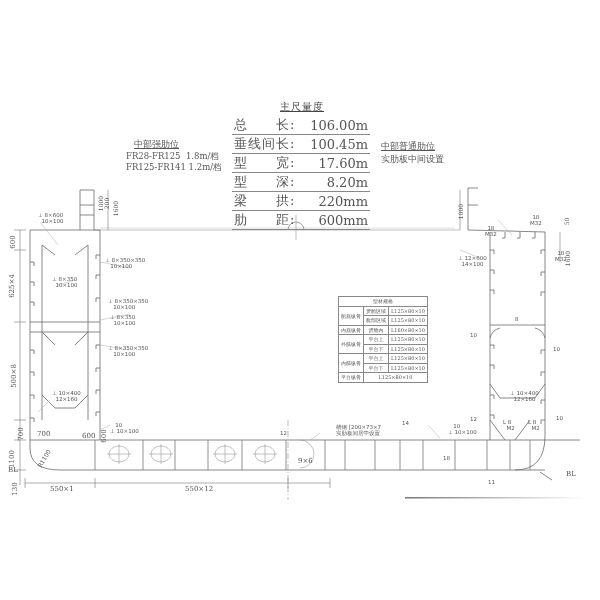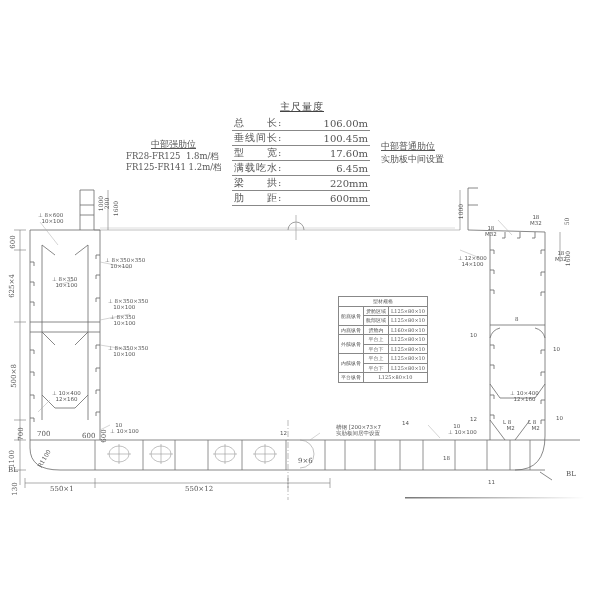--- a/index.html
+++ b/index.html
@@ -1,19 +1,19 @@
 <!DOCTYPE html>
 <html><head>
 <meta charset="utf-8">
 <style>
   html, body { margin:0; padding:0; background:#ffffff; }
   body { width:600px; height:600px; position:relative; overflow:hidden; font-family:"DejaVu Serif", serif; color:#444; }
   .abs { position:absolute; }
   .title-main { font-size:10px; letter-spacing:1px; text-decoration:underline; }
-  .dims-table { border-collapse:collapse; font-size:10px; color:#555; }
+  .dims-table { border-collapse:collapse; font-size:13px; color:#555; }
   .dims-table td { padding:0 2px; height:12px; border-bottom:0.6px solid #888; white-space:nowrap; }
   .dims-table td.v { text-align:right; width:60px; }
   .dims-table td.k { width:70px; letter-spacing:1px; }
   .note { font-size:8.5px; color:#555; line-height:11px; white-space:nowrap; }
   .note-title { font-size:9px; color:#555; }
   .mat-table { border-collapse:collapse; font-size:5px; color:#555; }
   .mat-table td { border:0.5px solid #888; padding:0 2px; height:8.5px; white-space:nowrap; text-align:center; }
   .lbl { font-size:5.5px; color:#555; white-space:nowrap; font-family:"DejaVu Sans", sans-serif; }
   .dimtxt { font-size:7px; color:#555; white-space:nowrap; }
   svg { position:absolute; left:0; top:0; }
@@ -197,37 +197,37 @@
         </tr>
     <tr>
           <td class="k">垂线间长:</td>
           <td class="v">100.45m</td>
         </tr>
     <tr>
           <td class="k">型　　宽:</td>
           <td class="v">17.60m</td>
         </tr>
     <tr>
-          <td class="k">满载吃水:</td>
-          <td class="v">6.45m</td>
+          <td class="k">型　　深:</td>
+          <td class="v">8.20m</td>
         </tr>
     <tr>
           <td class="k">梁　　拱:</td>
           <td class="v">220mm</td>
         </tr>
     <tr>
           <td class="k">肋　　距:</td>
           <td class="v">600mm</td>
         </tr>
   </tbody>
     </table>
 </div>
 
 <div class="abs" style="left:126px; top:138px;">
-  <div class="note-title" style="margin-left:25px; text-decoration:underline;">中部强肋位</div>
+  <div class="note-title" style="margin-left:8px; text-decoration:underline;">中部强肋位</div>
   <div class="note" style="white-space:pre;">FR28-FR125  1.8m/档</div>
   <div class="note" style="white-space:pre;">FR125-FR141 1.2m/档</div>
 </div>
 
 <div class="abs" style="left:381px; top:140px;font-family:Liberation Mono, monospace;">
   <div class="note-title" style="text-decoration:underline;">中部普通肋位</div>
   <div class="note-title">实肋板中间设置</div>
 </div>
 
 <div class="abs" style="left:338px; top:296px;">

